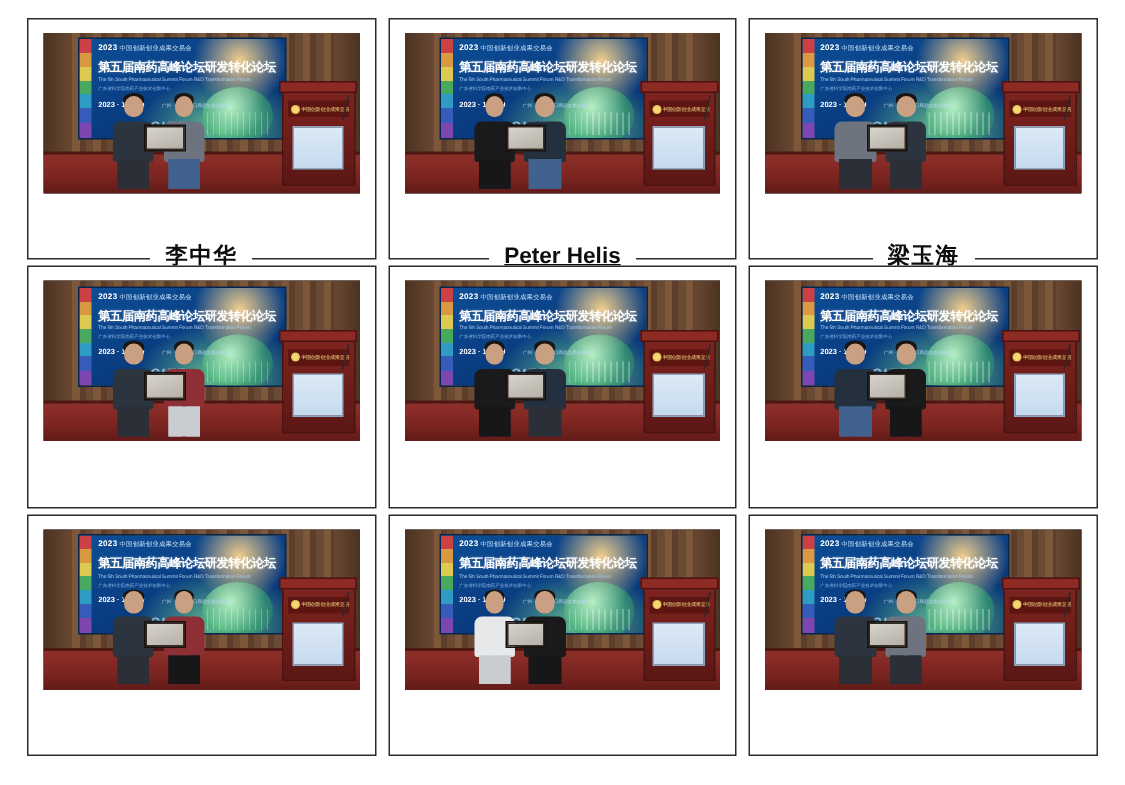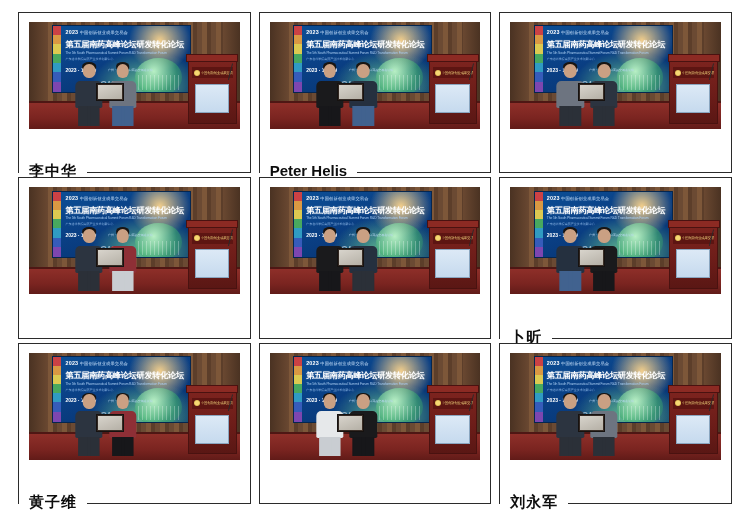--- a/index.html
+++ b/index.html
@@ -360,21 +360,21 @@
 
   
   .caption-row {
     position: absolute;
     left: 0;
     right: 0;
     bottom: -10px;
     height: 22px;
     display: flex;
     align-items: center;
-    justify-content: flex-start;
+    justify-content: center;
     pointer-events: none;
   }
   .caption {
     background: #ffffff;
     padding: 0 10px;
     font-size: 15px;
     font-weight: bold;
     color: #0d0d0d;
     line-height: 20px;
     white-space: nowrap;
@@ -529,20 +529,23 @@
             <div class="hair"></div>
             <div class="head"></div>
             <div class="body suit-dark"></div>
             <div class="legs legs-dark"></div>
           </div>
           <div class="plaque">
               <div class="plaque-inner"></div>
             </div>
         </div>
       </div>
+      <div class="caption-row">
+        <div class="caption">梁玉海</div>
+      </div>
     </div>
 
     <div class="cell">
       <div class="photo-wrap">
         <div class="scene">
           <div class="wall"></div>
           <div class="wall-dark-left"></div>
           <div class="wall-dark-right"></div>
           <div class="carpet"></div>
           <div class="carpet-edge"></div>
@@ -673,23 +676,20 @@
             <div class="hair"></div>
             <div class="head"></div>
             <div class="body suit-black"></div>
             <div class="legs legs-black"></div>
           </div>
           <div class="plaque">
               <div class="plaque-inner"></div>
             </div>
         </div>
       </div>
-      <div class="caption-row">
-        <div class="caption">卜昕</div>
-      </div>
     </div>
 
     <div class="cell">
       <div class="photo-wrap">
         <div class="scene">
           <div class="wall"></div>
           <div class="wall-dark-left"></div>
           <div class="wall-dark-right"></div>
           <div class="carpet"></div>
           <div class="carpet-edge"></div>
@@ -724,23 +724,20 @@
             <div class="hair"></div>
             <div class="head"></div>
             <div class="body suit-red"></div>
             <div class="legs legs-black"></div>
           </div>
           <div class="plaque">
               <div class="plaque-inner"></div>
             </div>
         </div>
       </div>
-      <div class="caption-row">
-        <div class="caption">黄子维</div>
-      </div>
     </div>
 
     <div class="cell">
       <div class="photo-wrap">
         <div class="scene">
           <div class="wall"></div>
           <div class="wall-dark-left"></div>
           <div class="wall-dark-right"></div>
           <div class="carpet"></div>
           <div class="carpet-edge"></div>
@@ -823,19 +820,16 @@
             <div class="hair"></div>
             <div class="head"></div>
             <div class="body suit-grey"></div>
             <div class="legs legs-dark"></div>
           </div>
           <div class="plaque">
               <div class="plaque-inner"></div>
             </div>
         </div>
       </div>
-      <div class="caption-row">
-        <div class="caption">刘永军</div>
-      </div>
     </div>
 
   </div>
 </div>
 
 </body></html>

